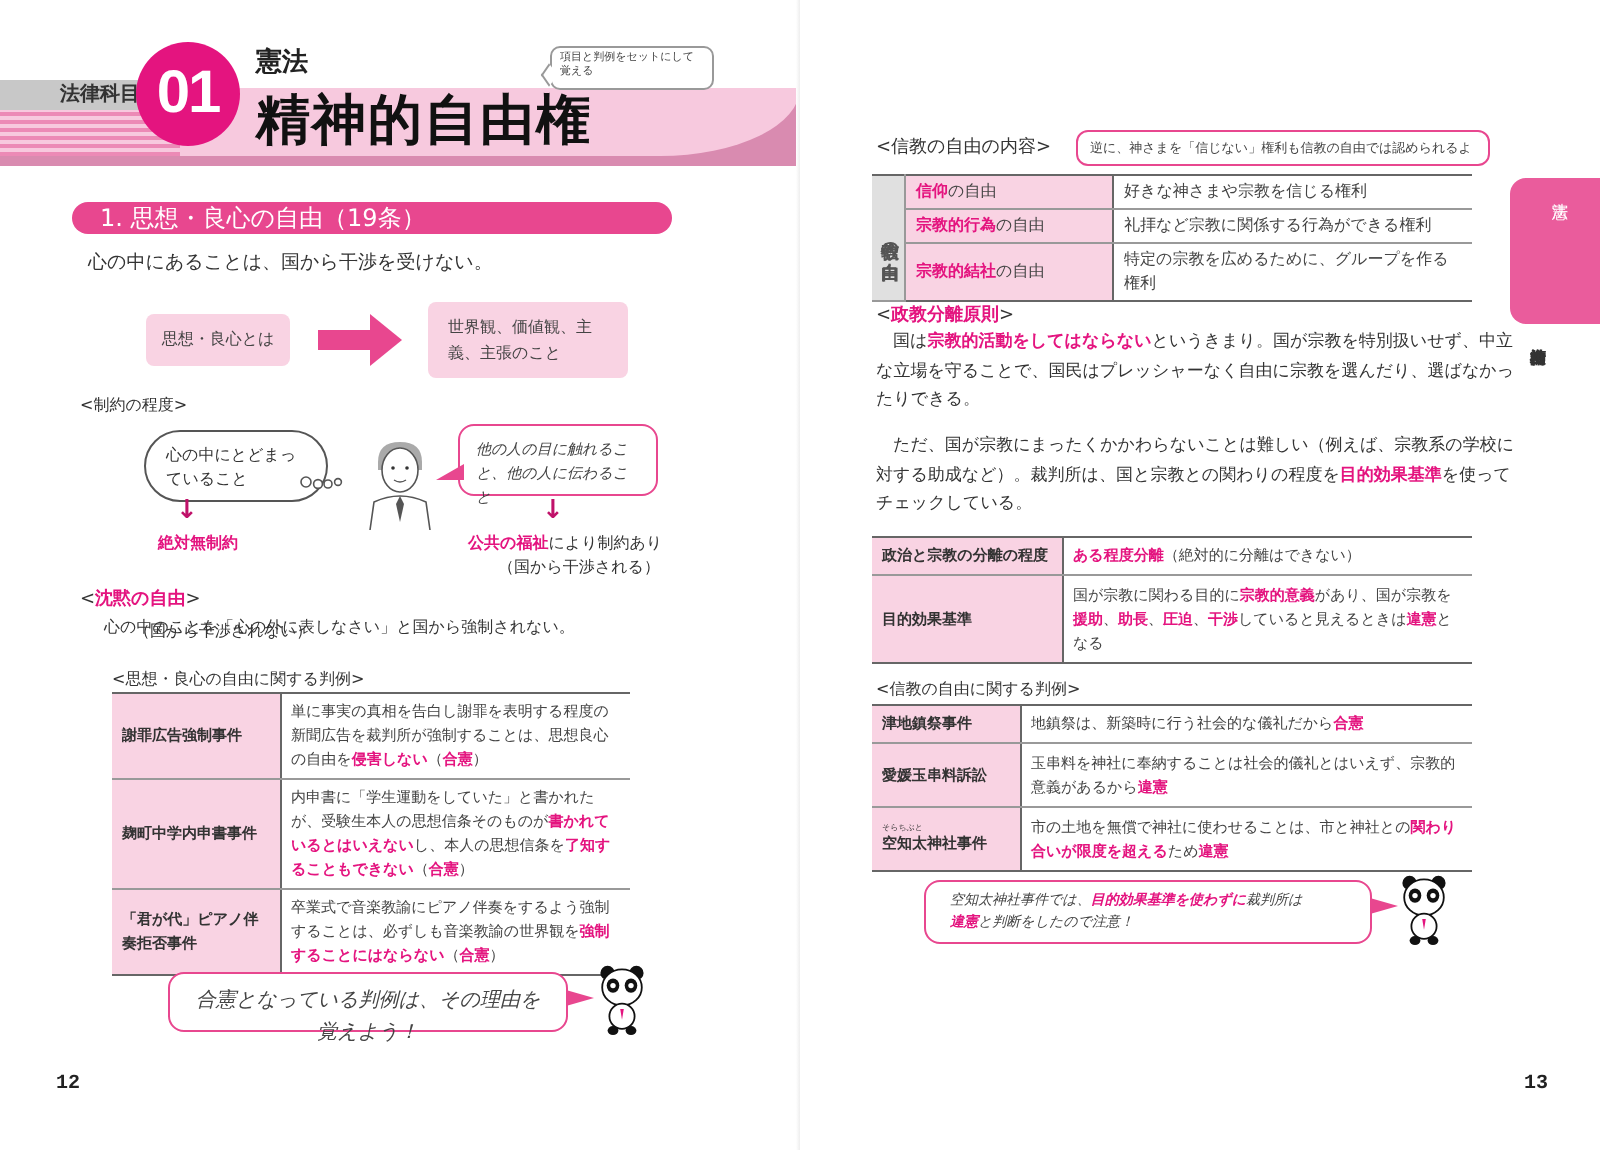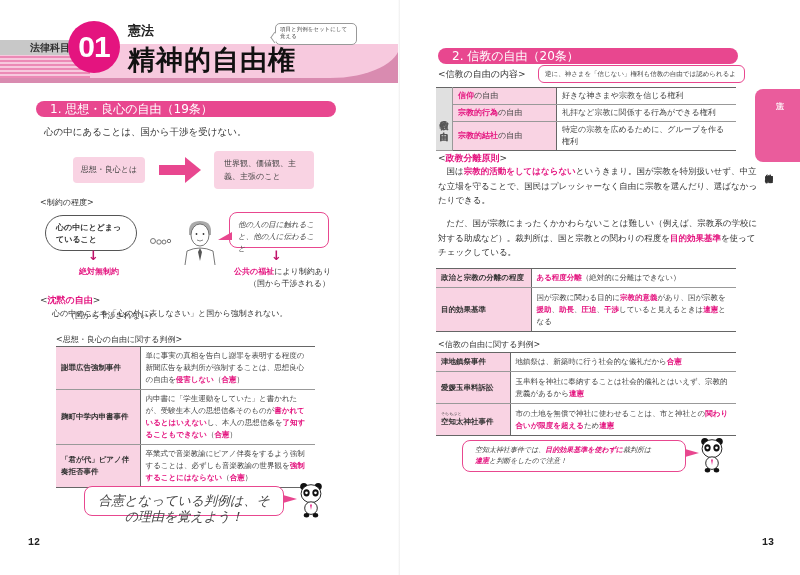--- a/index.html
+++ b/index.html
@@ -95,21 +95,21 @@
 
   <div class="pink-box" style="left:73px; top:157px; width:72px; height:26px; line-height:26px; text-align:center;">思想・良心とは</div>
   <svg class="arrow-right" style="left:159px; top:157px;" width="42" height="26">
     <rect x="0" y="8" width="26" height="10" fill="#e8478f"></rect>
     <polygon points="26,0 42,13 26,26" fill="#e8478f"></polygon>
   </svg>
   <div class="pink-box" style="left:214px; top:151px; width:100px; height:38px; padding:6px 10px; line-height:13px;">世界観、価値観、主義、主張のこと</div>
 
   <div class="txt small" style="left:40px; top:195px;">&lt;制約の程度&gt;</div>
 
-  <div class="cloud" style="left:45px; top:215px; width:92px; height:36px;font-weight:bold;">心の中にとどまっていること</div>
+  <div class="cloud" style="left:72px; top:215px; width:92px; height:36px;">心の中にとどまっていること</div>
   <svg style="position:absolute; left:150px; top:236px;" width="22" height="10">
     <circle cx="3" cy="5" r="2.5" fill="#fff" stroke="#555" stroke-width="0.8"></circle>
     <circle cx="9" cy="6" r="2.2" fill="#fff" stroke="#555" stroke-width="0.8"></circle>
     <circle cx="14" cy="6" r="2" fill="#fff" stroke="#555" stroke-width="0.8"></circle>
     <circle cx="19" cy="5" r="1.7" fill="#fff" stroke="#555" stroke-width="0.8"></circle>
   </svg>
 
   <svg style="position:absolute; left:183px; top:219px;" width="34" height="46">
     <path d="M6 12 Q6 2 17 2 Q28 2 28 12 L28 16 L6 16 Z" fill="#aaa"></path>
     <ellipse cx="17" cy="16" rx="9" ry="11" fill="#fff" stroke="#555" stroke-width="0.8"></ellipse>
@@ -152,21 +152,21 @@
       <td class="name" style="height:42px;">麹町中学内申書事件</td>
       <td><span>内申書に「学生運動をしていた」と書かれたが、受験生本人の思想信条そのものが</span><span class="pink">書かれているとはいえない</span><span>し、本人の思想信条を</span><span class="pink">了知することもできない</span><span>（</span><span class="pink">合憲</span><span>）</span></td>
     </tr>
     <tr>
       <td class="name" style="height:42px;">「君が代」ピアノ伴奏拒否事件</td>
       <td><span>卒業式で音楽教諭にピアノ伴奏をするよう強制することは、必ずしも音楽教諭の世界観を</span><span class="pink">強制することにはならない</span><span>（</span><span class="pink">合憲</span><span>）</span></td>
     </tr>
   </tbody>
     </table>
 
-  <div class="speech" style="left:84px; top:486px; width:200px; height:30px; line-height:16px; text-align:center; font-size:13px;">合憲となっている判例は、その理由を覚えよう！</div>
+  <div class="speech" style="left:84px; top:486px; width:200px; height:30px; line-height:16px; text-align:center; font-size:10px;">合憲となっている判例は、その理由を覚えよう！</div>
   <svg style="position:absolute; left:283px; top:495px;" width="14" height="8">
       <polygon points="0,0 14,4 0,8" fill="#e8478f"></polygon>
     </svg>
   <svg class="panda" style="left:296px; top:482px;" viewBox="0 0 30 40">
     <circle cx="7" cy="5" r="4" fill="#111"></circle>
       <circle cx="23" cy="5" r="4" fill="#111"></circle>
     <ellipse cx="15" cy="13" rx="11" ry="10" fill="#fff" stroke="#111" stroke-width="1"></ellipse>
     <ellipse cx="10" cy="12" rx="3.5" ry="4" fill="#111"></ellipse>
       <ellipse cx="20" cy="12" rx="3.5" ry="4" fill="#111"></ellipse>
     <circle cx="10" cy="12" r="1.5" fill="#fff"></circle>
@@ -177,21 +177,20 @@
       <ellipse cx="20" cy="37" rx="3" ry="2.5" fill="#111"></ellipse>
   </svg>
 
   <div class="page-num" style="left:28px; top:537px;">12</div>
 </div>
 
 <div class="gutter"></div>
 
 <div class="page page-right">
 
-  <div class="sec-head" style="left:38px; top:48px; width:300px;">2. 信教の自由（20条）</div>
 
   <div class="txt" style="left:38px; top:67px; font-size:9px;">&lt;信教の自由の内容&gt;</div>
   <div class="inline-speech" style="left:138px; top:65px; width:207px; height:18px;">逆に、神さまを「信じない」権利も信教の自由では認められるよ</div>
 
   <table class="faith" style="left:36px; top:87px; width:300px;">
     <tbody>
         <tr>
       <td class="vhead" rowspan="3" style="width:16px;">信教の自由</td>
       <td class="fname"><span class="pink">信仰</span><span>の自由</span></td>
       <td>好きな神さまや宗教を信じる権利</td>

